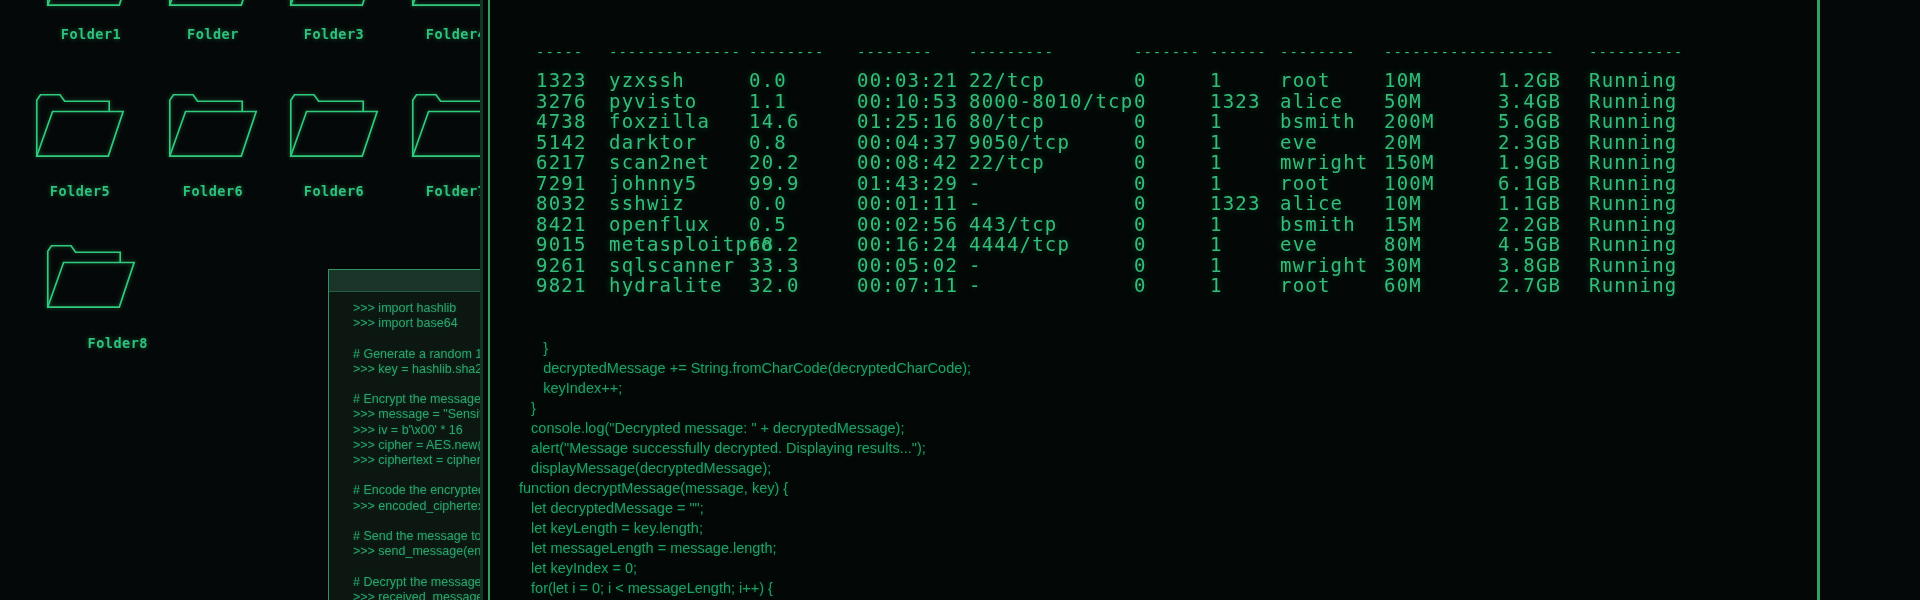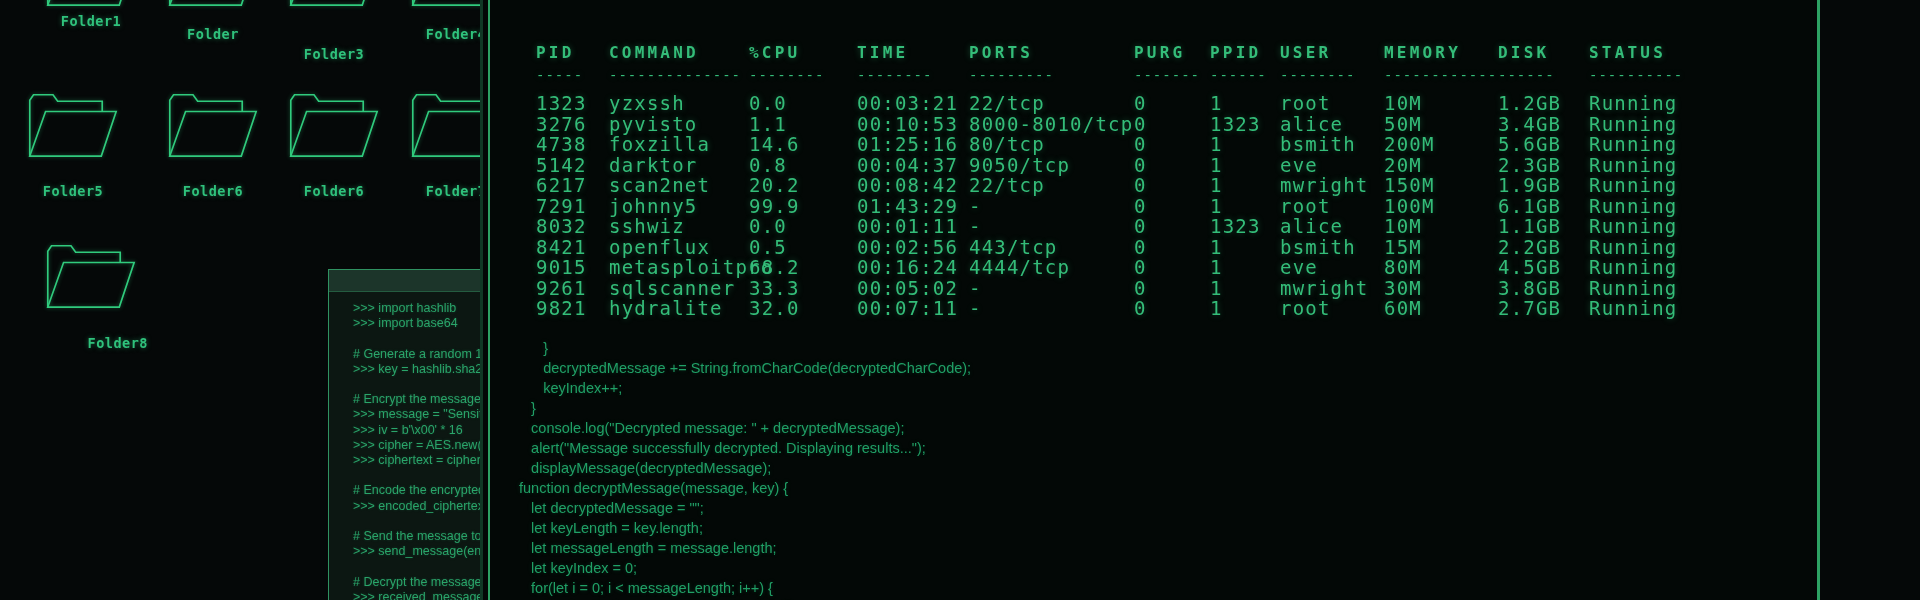--- a/index.html
+++ b/index.html
@@ -73,48 +73,48 @@
 <body>
 
 <div class="screen">
 
   <div id="folders">
   <div class="folder" style="left: 43px; top: -59px;">
     <svg class="f-icon" viewBox="0 0 100 70">
       <path d="M4 69 L4 9 L8 3 L29 3 L34 10 L82 10 L82 21"></path>
       <polygon points="4,69 21,21 97,21 81,69"></polygon>
     </svg>
-    <div class="f-label" style="top: 72px;">Folder1</div>
+    <div class="f-label" style="top: 85px;">Folder1</div>
   </div>
 
   <div class="folder" style="left: 165px; top: -59px;">
     <svg class="f-icon" viewBox="0 0 100 70">
       <path d="M4 69 L4 9 L8 3 L29 3 L34 10 L82 10 L82 21"></path>
       <polygon points="4,69 21,21 97,21 81,69"></polygon>
     </svg>
     <div class="f-label" style="top: 85px;">Folder</div>
   </div>
 
   <div class="folder" style="left: 286px; top: -59px;">
     <svg class="f-icon" viewBox="0 0 100 70">
       <path d="M4 69 L4 9 L8 3 L29 3 L34 10 L82 10 L82 21"></path>
       <polygon points="4,69 21,21 97,21 81,69"></polygon>
     </svg>
-    <div class="f-label" style="top: 85px; margin-top: 20px;">Folder3</div>
+    <div class="f-label" style="top: 85px;">Folder3</div>
   </div>
 
   <div class="folder" style="left: 408px; top: -59px;">
     <svg class="f-icon" viewBox="0 0 100 70">
       <path d="M4 69 L4 9 L8 3 L29 3 L34 10 L82 10 L82 21"></path>
       <polygon points="4,69 21,21 97,21 81,69"></polygon>
     </svg>
     <div class="f-label" style="top: 85px;">Folder4</div>
   </div>
 
-  <div class="folder" style="left: 25px; top: 92px;">
+  <div class="folder" style="left: 32px; top: 92px;">
     <svg class="f-icon" viewBox="0 0 100 70">
       <path d="M4 69 L4 9 L8 3 L29 3 L34 10 L82 10 L82 21"></path>
       <polygon points="4,69 21,21 97,21 81,69"></polygon>
     </svg>
     <div class="f-label" style="top: 91px;">Folder5</div>
   </div>
 
   <div class="folder" style="left: 165px; top: 92px;">
     <svg class="f-icon" viewBox="0 0 100 70">
       <path d="M4 69 L4 9 L8 3 L29 3 L34 10 L82 10 L82 21"></path>
@@ -168,33 +168,20 @@
 # Send the message to the
 &gt;&gt;&gt; send_message(encod
 
 # Decrypt the message usi
 &gt;&gt;&gt; received_message = r</pre>
   </div>
 
   <div class="procwin">
     <div class="win-inner-line"></div>
     <div class="ptable">
-      <div class="t-row t-head" id="thead">
-          <span>PID</span>
-          <span>COMMAND</span>
-          <span>%CPU</span>
-          <span>TIME</span>
-          <span>PORTS</span>
-          <span>PURG</span>
-          <span>PPID</span>
-          <span>USER</span>
-          <span>MEMORY</span>
-          <span>DISK</span>
-          <span>STATUS</span>
-        </div>
       <div class="t-row t-dash" id="tdash">
           <span>-----</span>
           <span>--------------</span>
           <span>--------</span>
           <span>--------</span>
           <span>---------</span>
           <span>-------</span>
           <span>------</span>
           <span>--------</span>
           <span>------------</span>

